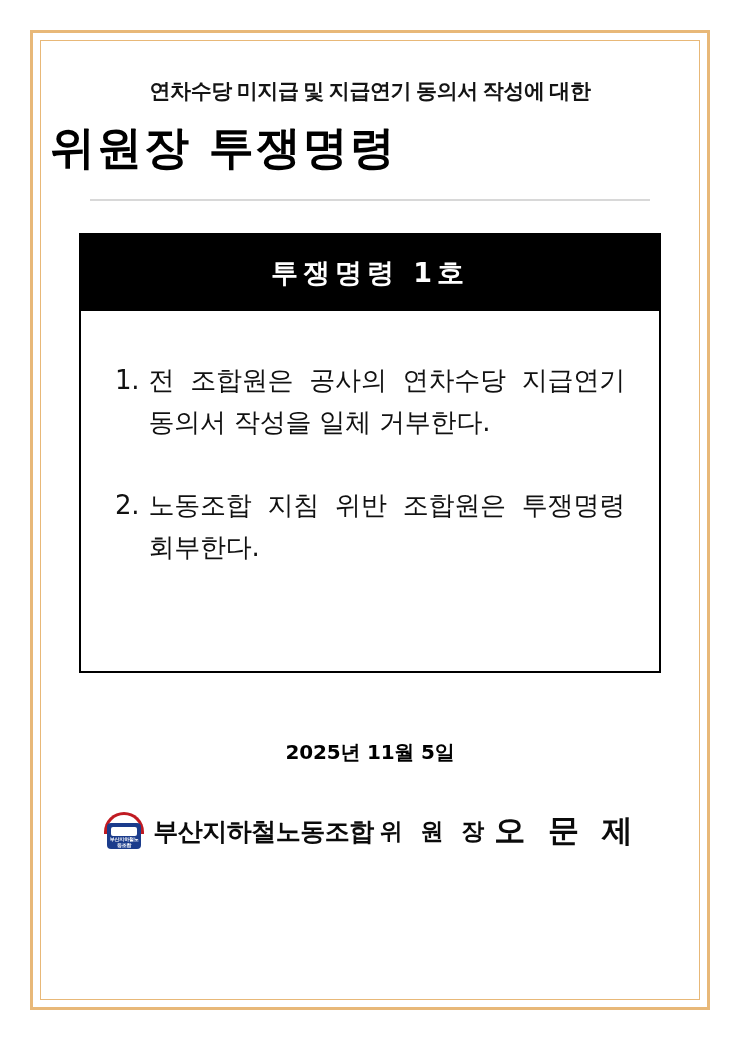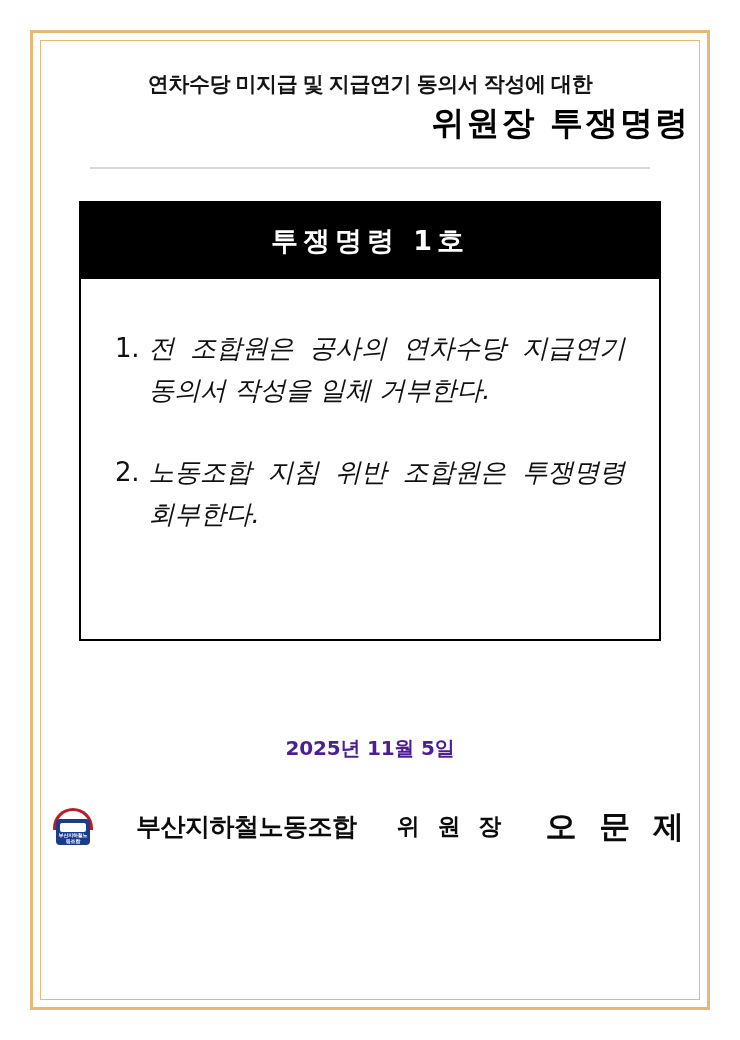--- a/index.html
+++ b/index.html
@@ -47,37 +47,37 @@
     position: absolute;
     left: 50px;
     top: 50px;
     right: 50px;
     bottom: 50px;
     box-sizing: border-box;
   }
 
   .doc-subtitle {
     text-align: center;
-    font-family: Liberation Sans, sans-serif;
+    font-family: Liberation Serif, serif;
     font-size: 21px;
     font-weight: bold;
     color: #141414;
     letter-spacing: -0.4px;
-    margin-top: 20px;
+    margin-top: 28px;
     line-height: 1.3;
   }
 
   .doc-title {
-    text-align: right;
-    font-family: "DejaVu Sans", "Liberation Sans", sans-serif;
-    font-size: 33px;
+    text-align: left;
+    font-family: "DejaVu Sans", "Liberation Sans", sans-serif;
+    font-size: 45px;
     font-weight: bold;
     color: #000000;
     letter-spacing: 2px;
-    margin-top: 6px;
+    margin-top: 16px;
     line-height: 1.2;
   }
 
   .title-rule {
     width: 560px;
     height: 2px;
     background: #d8d8d8;
     margin: 24px auto 0 auto;
   }
 
@@ -120,37 +120,36 @@
   .order-item:last-child {
     margin-bottom: 0;
   }
   .order-num {
     flex: 0 0 auto;
     padding-right: 9px;
   }
   .order-text {
     flex: 1 1 auto;
     text-align: justify;
-    font-style: italic;
   }
 
   .doc-date {
     text-align: center;
     font-family: "DejaVu Sans", "Liberation Sans", sans-serif;
     font-size: 20px;
     font-weight: bold;
-    color: #4c1d95;
-    margin-top: 94px;
+    color: #000000;
+    margin-top: 66px;
     letter-spacing: -0.2px;
   }
 
   .signature-row {
     display: flex;
     align-items: center;
-    justify-content: space-between;
+    justify-content: center;
     margin-top: 44px;
   }
 
   .union-emblem {
     position: relative;
     width: 46px;
     height: 42px;
     margin-right: 6px;
     flex: 0 0 auto;
   }

